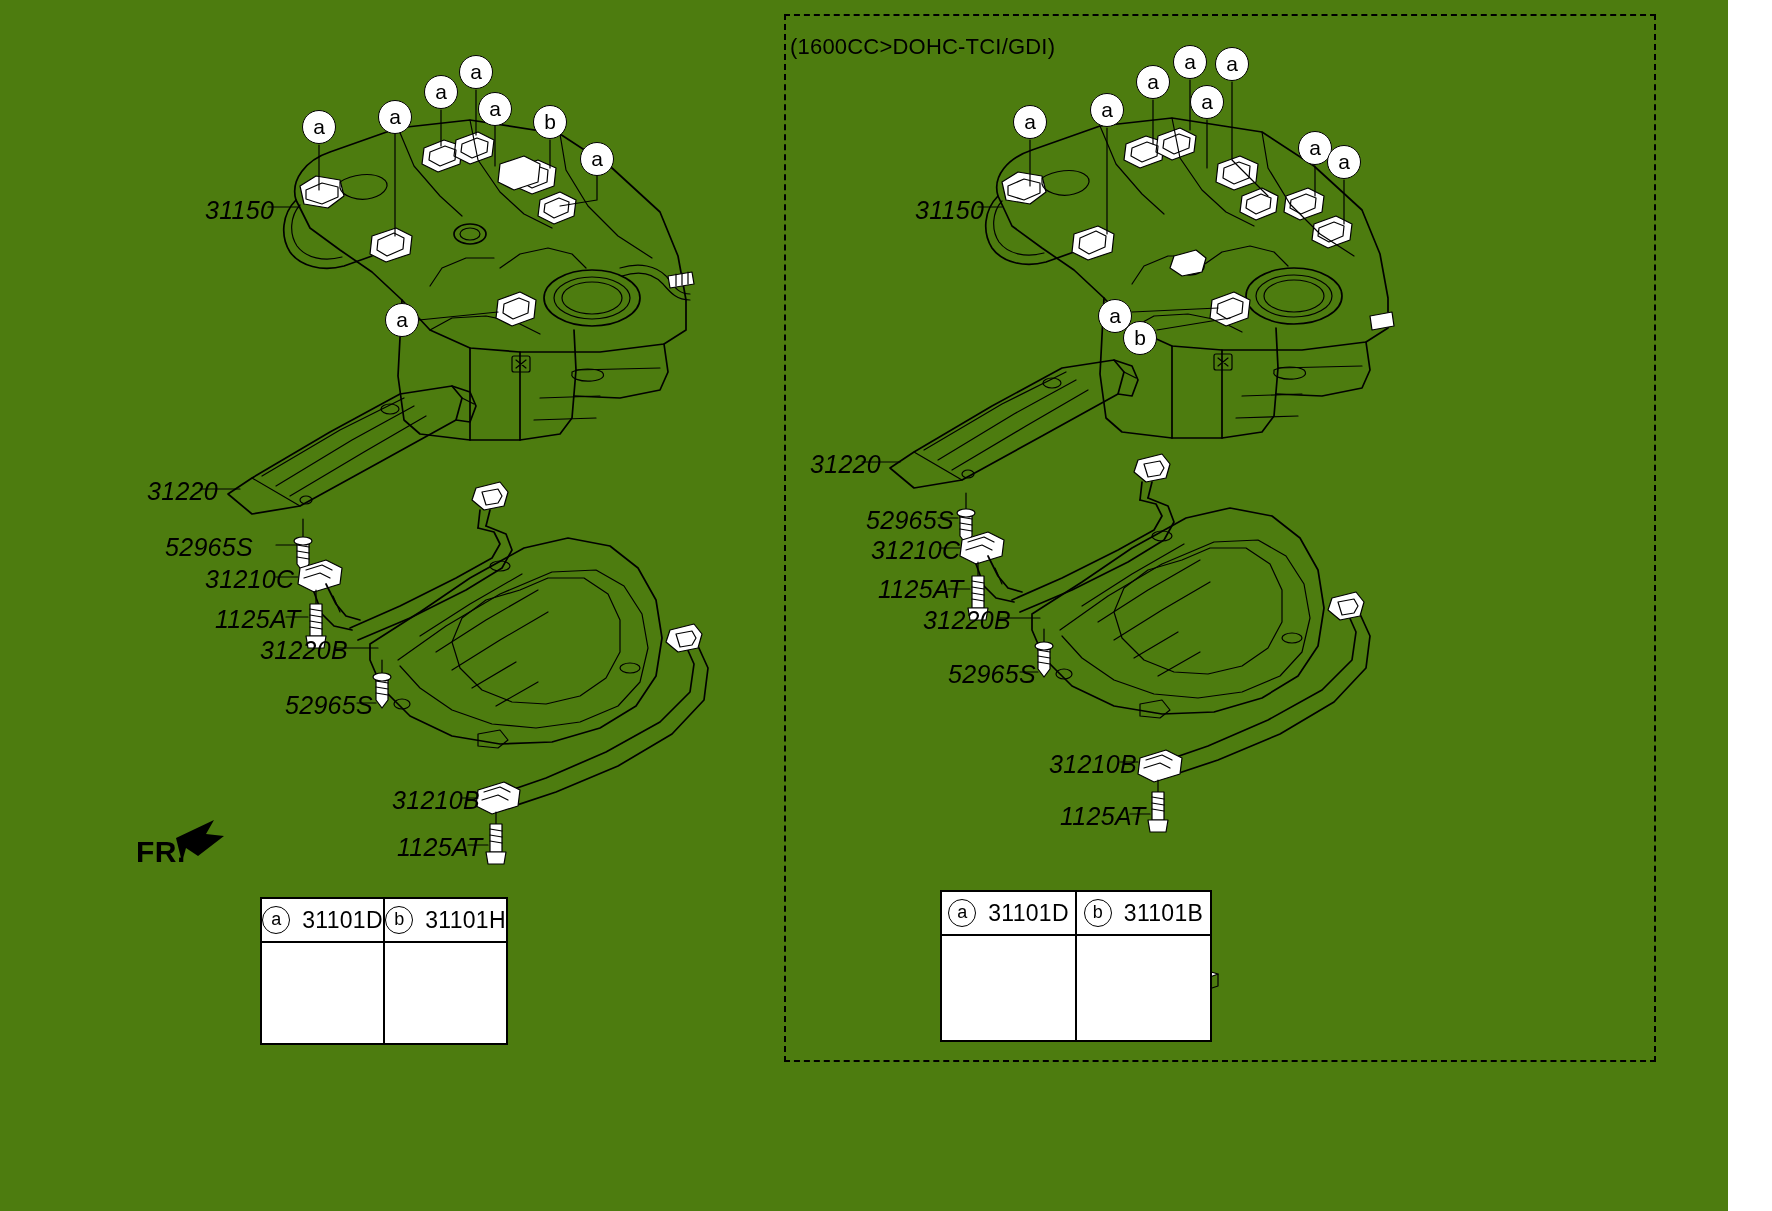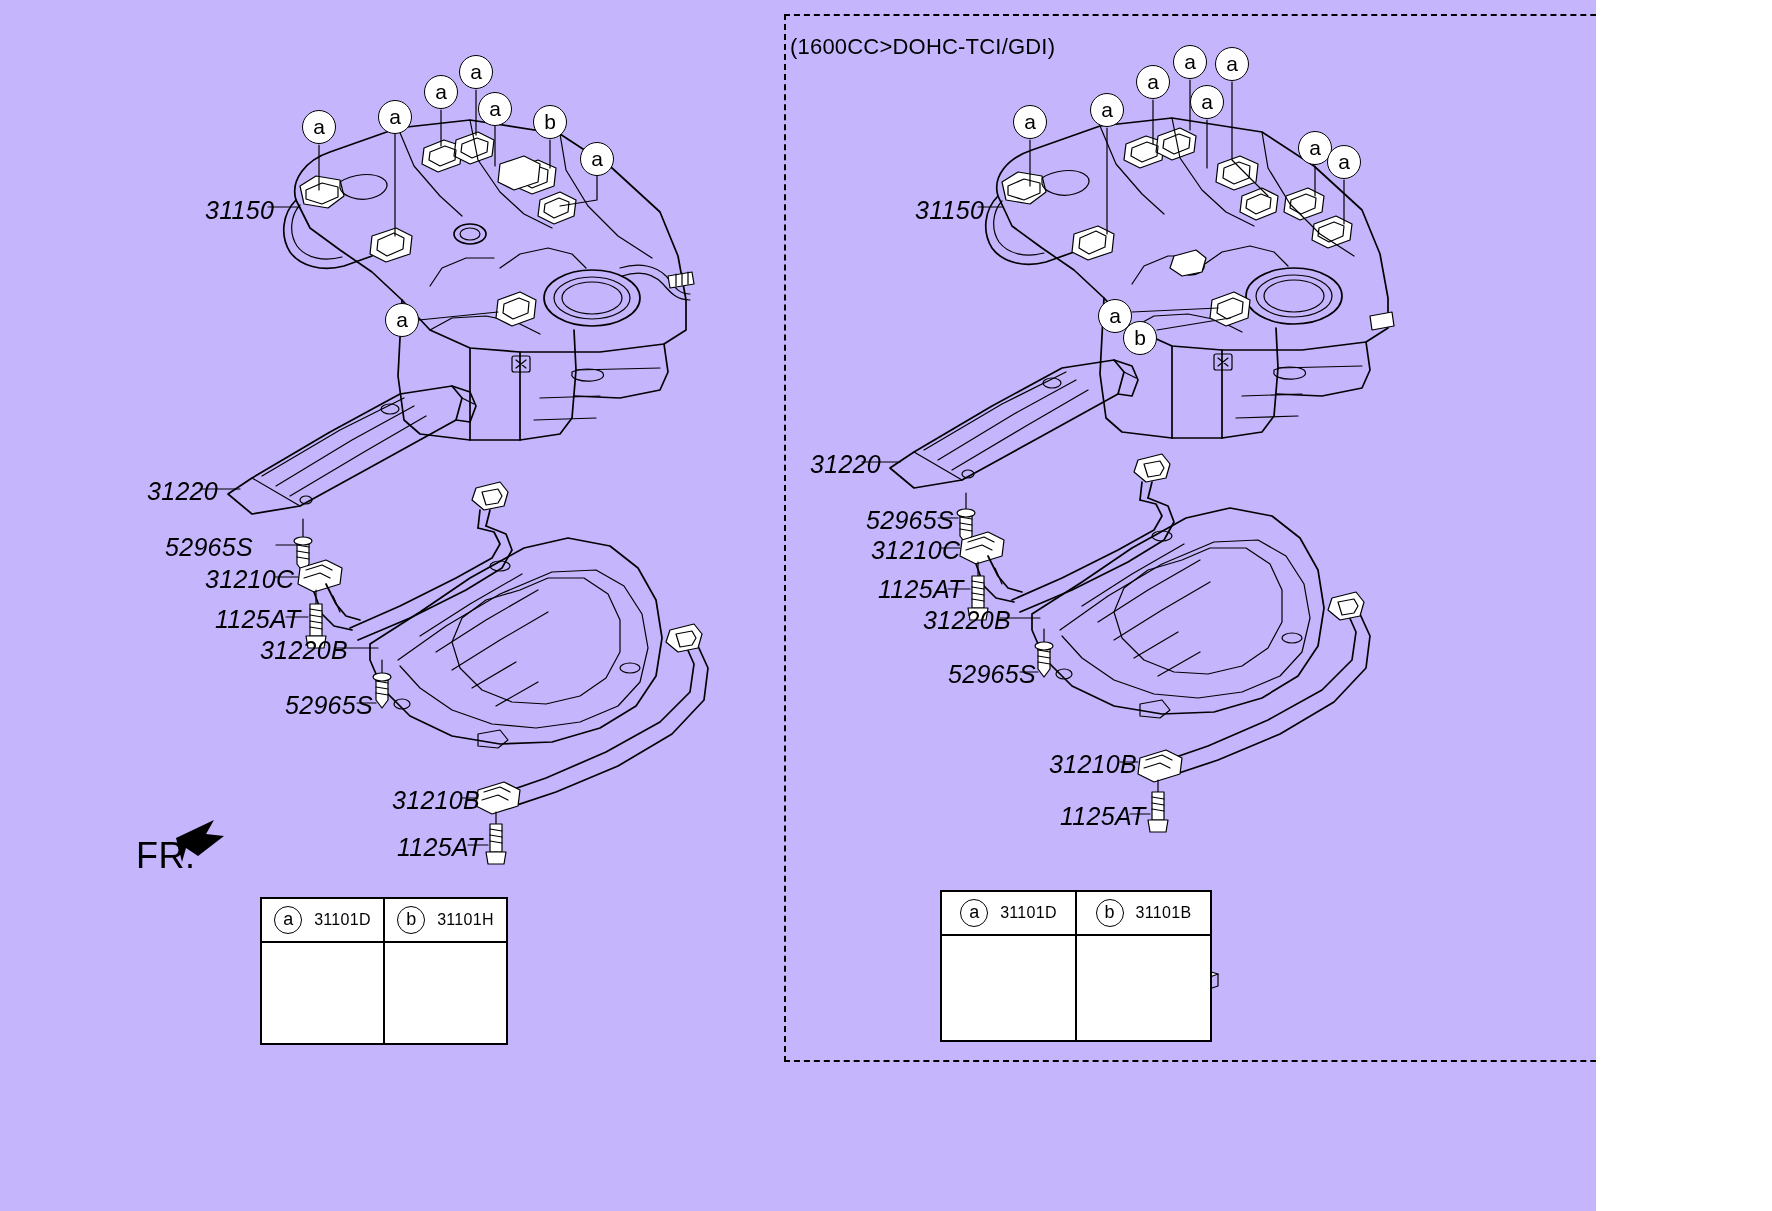--- a/index.html
+++ b/index.html
@@ -6,23 +6,23 @@
     margin: 0;
     padding: 0;
     background: #ffffff;
   }
   body {
     font-family: "Liberation Sans", sans-serif;
     color: #000000;
   }
   #page {
     position: relative;
-    width: 1596px;
+    width: 1728px;
     height: 1211px;
-    background: #c4b5fd;
+    background: #4d7c0f;
     overflow: hidden;
   }
   .variant-frame {
     position: absolute;
     border: 2px dashed #000000;
     box-sizing: border-box;
   }
   .variant-title {
     position: absolute;
     font-size: 22px;
@@ -81,27 +81,27 @@
     width: 28px;
     height: 28px;
     border: 1.6px solid #000000;
     border-radius: 50%;
     font-size: 18px;
     line-height: 25px;
     text-align: center;
     box-sizing: border-box;
   }
   .legend-code {
-    font-size: 16px;
+    font-size: 23px;
     letter-spacing: 0.3px;
   }
   .fr-marker {
     position: absolute;
-    font-size: 36px;
-    font-weight: normal;
+    font-size: 30px;
+    font-weight: bold;
     letter-spacing: 0.5px;
   }
   svg { display: block; overflow: visible; }
   .ln { fill: none; stroke: #000000; stroke-width: 1.7; stroke-linejoin: round; stroke-linecap: round; }
   .ln-thin { fill: none; stroke: #000000; stroke-width: 1.2; stroke-linejoin: round; stroke-linecap: round; }
   .fill-w-thin { fill: #ffffff; stroke: #000000; stroke-width: 1.2; stroke-linejoin: round; }
   .art-layer {
     position: absolute;
     left: 0; top: 0;
     width: 1772px;

